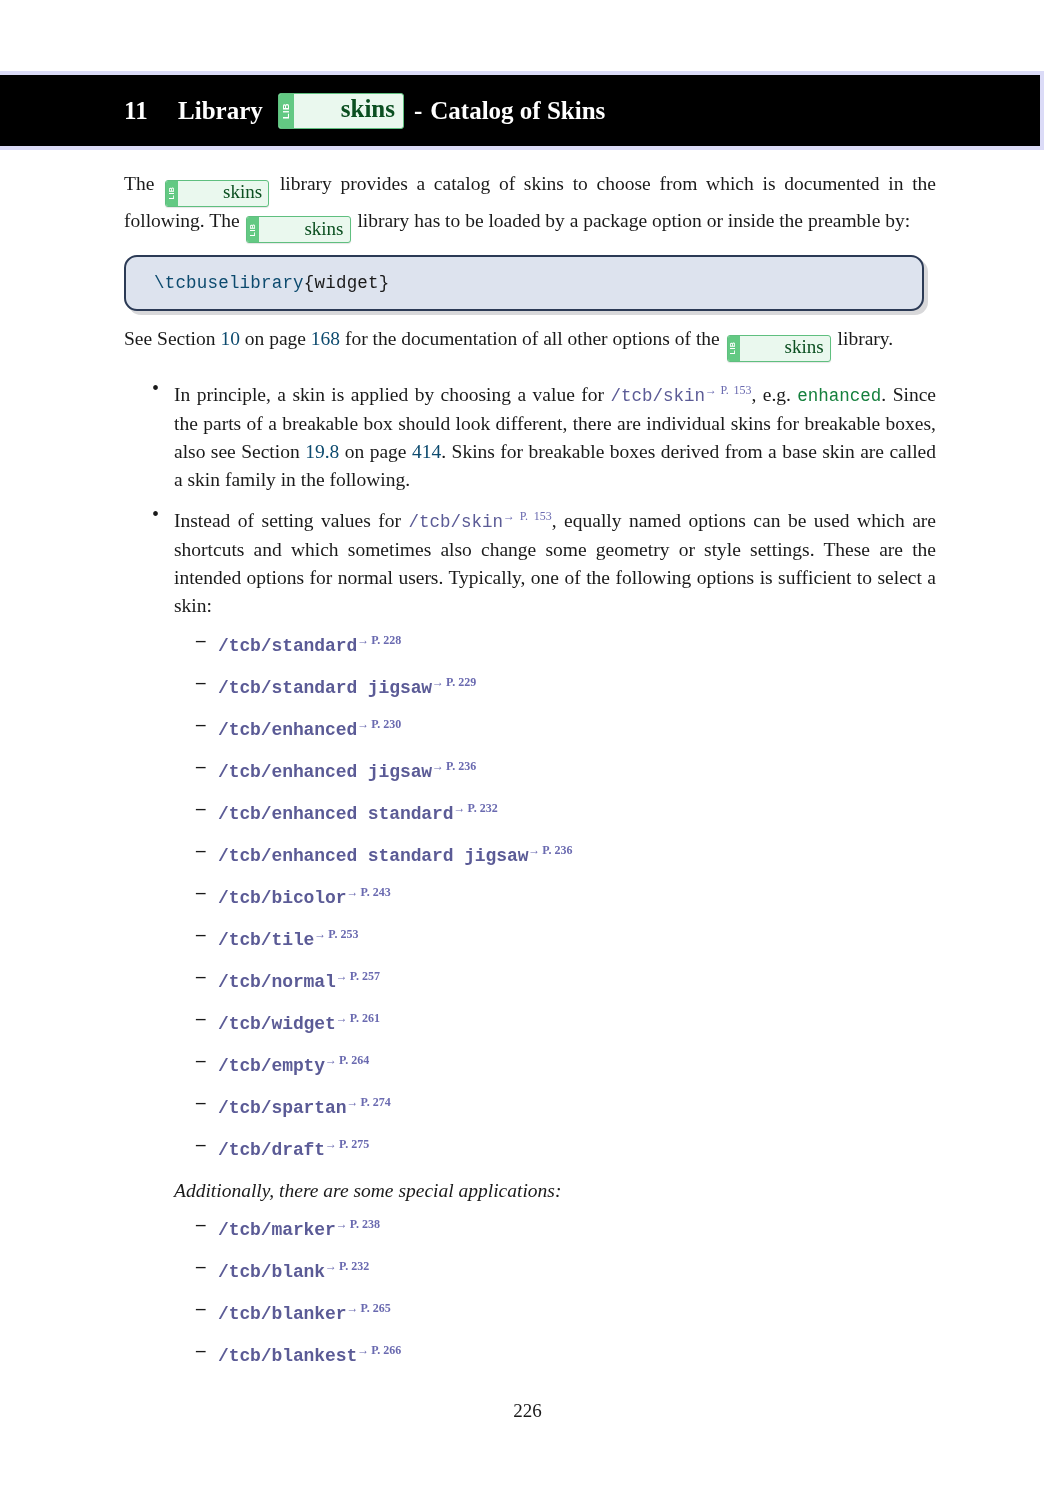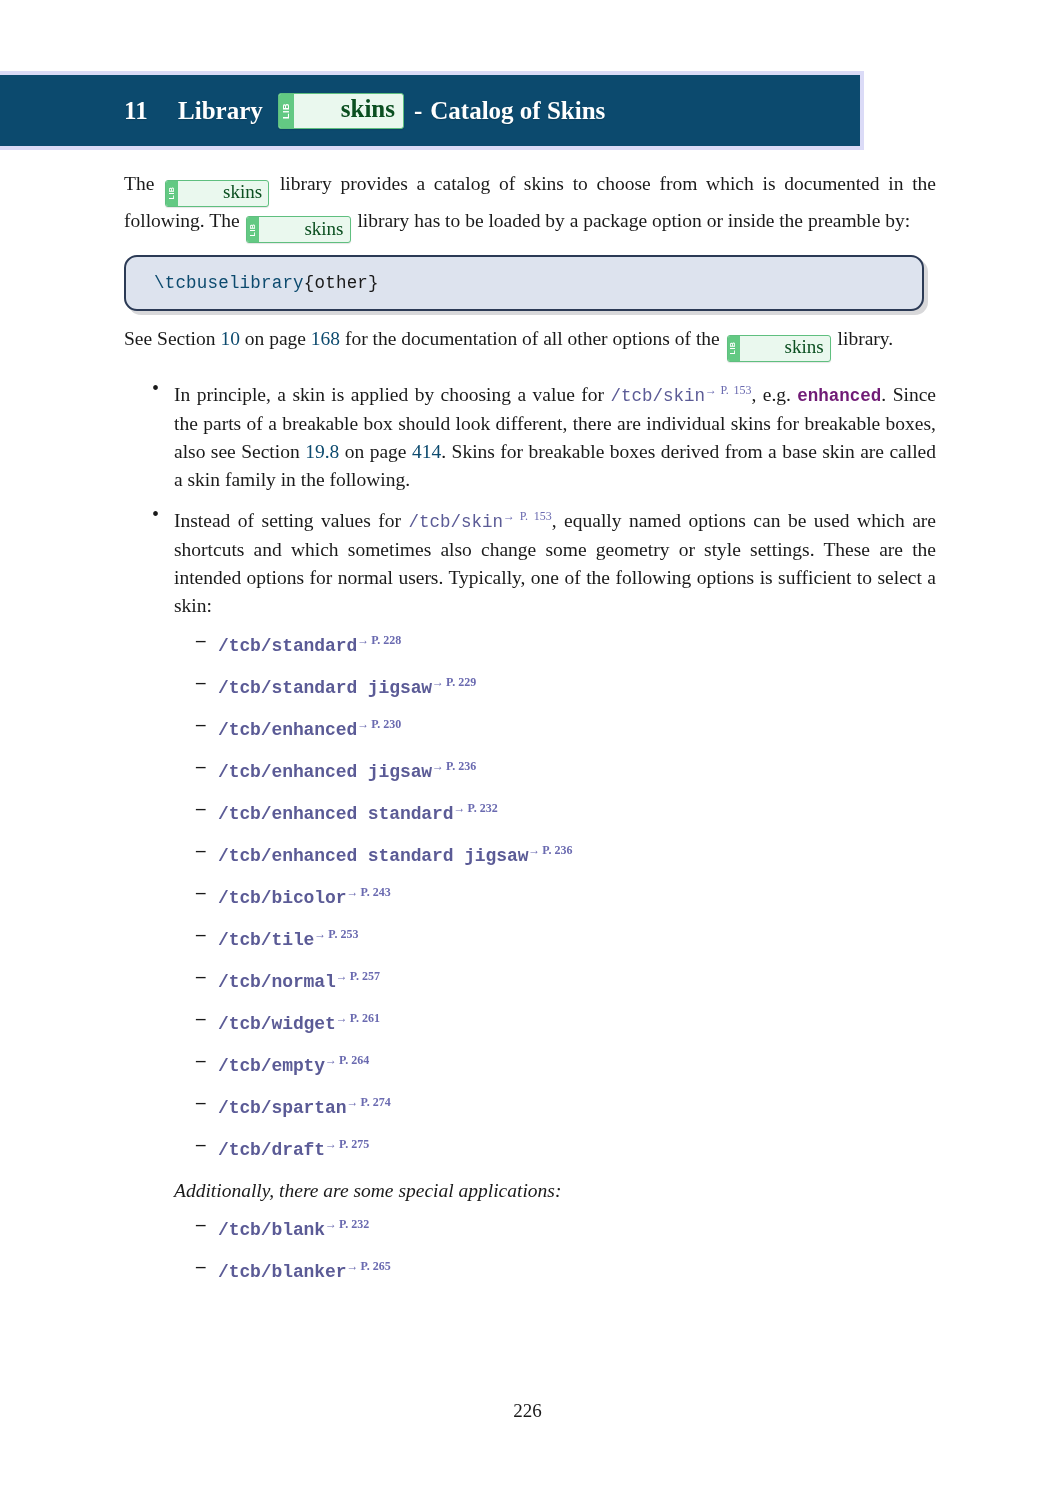--- a/index.html
+++ b/index.html
@@ -14,23 +14,23 @@
     font-family: "Liberation Serif", "DejaVu Serif", serif;
     color: #1a1a1a;
     overflow: hidden;
   }
 
   
   .chapter-band {
     position: absolute;
     left: 0;
     top: 75px;
-    width: 860px;
+    width: 1040px;
     height: 71px;
-    background: #0c4a6e;
+    background: #000000;
     box-shadow: 0 0 0 4px rgba(190,190,240,0.55);
   }
   .chapter-band-inner {
     position: absolute;
     left: 124px;
     top: 0;
     right: 0;
     height: 71px;
     display: flex;
     align-items: center;
@@ -115,21 +115,21 @@
   }
   .para.intro { margin-bottom: 10px; }
   .para.seesec { margin-top: 14px; }
 
   .link { color: #0c4a6e; }
   .mono {
     font-family: "Liberation Mono", "DejaVu Sans Mono", monospace;
     font-size: 17.5px;
     color: #5b5b96;
   }
-  .mono.teal { color: #701a75; font-weight: bold; }
+  .mono.teal { color: #15803d; font-weight: normal; }
   .mono.red  { color: #0c4a6e; font-weight: normal; }
   .mono.black { color: #1a1a1a; }
 
   .pref {
     font-size: 12px;
     color: #6a6ab0;
     vertical-align: 7px;
     white-space: nowrap;
     font-family: "Liberation Serif", serif;
   }
@@ -255,21 +255,21 @@
     <span class="lib-badge inline">
       <span class="lib-tab">
           <span>LIB</span>
         </span>
       <span class="lib-name">skins</span>
     </span>
     <span>library has to be loaded by a package option or inside the preamble by:</span>
   </p>
 
   <div class="code-box">
-    <div class="code-line"><span class="mono red">\tcbuselibrary</span><span class="mono black">{other}</span></div>
+    <div class="code-line"><span class="mono red">\tcbuselibrary</span><span class="mono black">{widget}</span></div>
   </div>
 
   <p class="para seesec">
     <span>See Section</span>
     <span class="link">10</span>
     <span>on page</span>
     <span class="link">168</span>
     <span>for the documentation of all other options of the</span>
     <span class="lib-badge inline">
       <span class="lib-tab">
@@ -301,19 +301,21 @@
       <li><span class="opt-name">/tcb/normal</span><span class="pref"><span class="arrow">→</span> P. 257</span></li>
       <li><span class="opt-name">/tcb/widget</span><span class="pref"><span class="arrow">→</span> P. 261</span></li>
       <li><span class="opt-name">/tcb/empty</span><span class="pref"><span class="arrow">→</span> P. 264</span></li>
       <li><span class="opt-name">/tcb/spartan</span><span class="pref"><span class="arrow">→</span> P. 274</span></li>
       <li><span class="opt-name">/tcb/draft</span><span class="pref"><span class="arrow">→</span> P. 275</span></li>
     </ul>
 
   <div class="additionally">Additionally, there are some special applications:</div>
 
   <ul class="lvl2">
+      <li><span class="opt-name">/tcb/marker</span><span class="pref"><span class="arrow">→</span> P. 238</span></li>
       <li><span class="opt-name">/tcb/blank</span><span class="pref"><span class="arrow">→</span> P. 232</span></li>
       <li><span class="opt-name">/tcb/blanker</span><span class="pref"><span class="arrow">→</span> P. 265</span></li>
+      <li><span class="opt-name">/tcb/blankest</span><span class="pref"><span class="arrow">→</span> P. 266</span></li>
     </ul>
 
 </div>
 
 <div class="page-number">226</div>
 
 </body></html>

